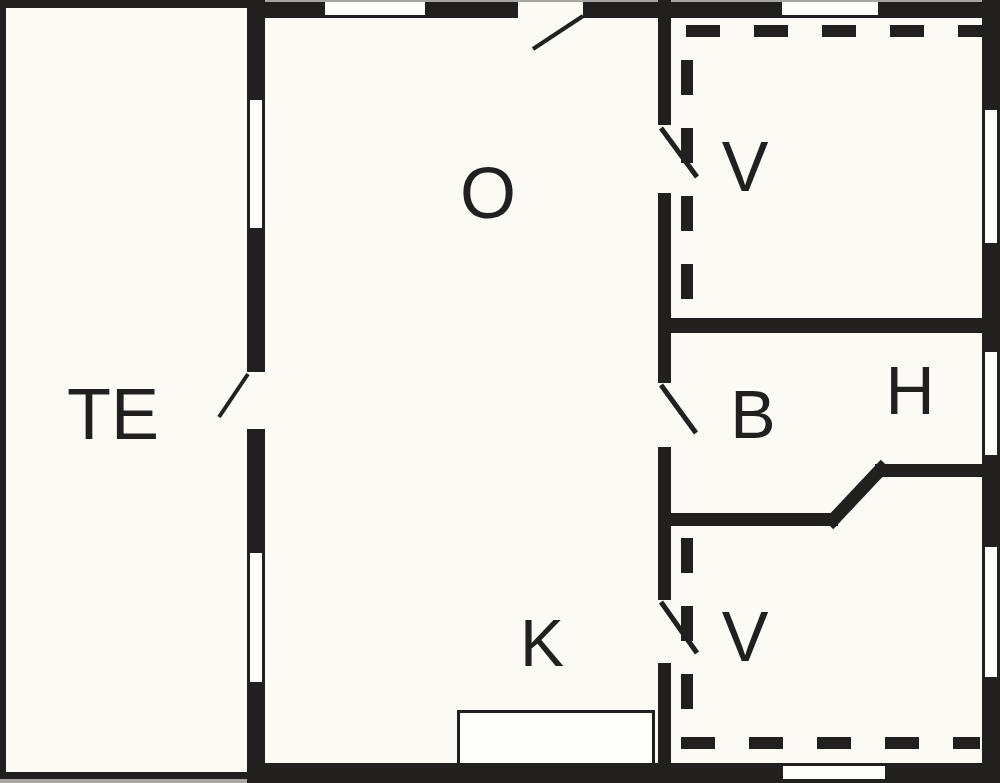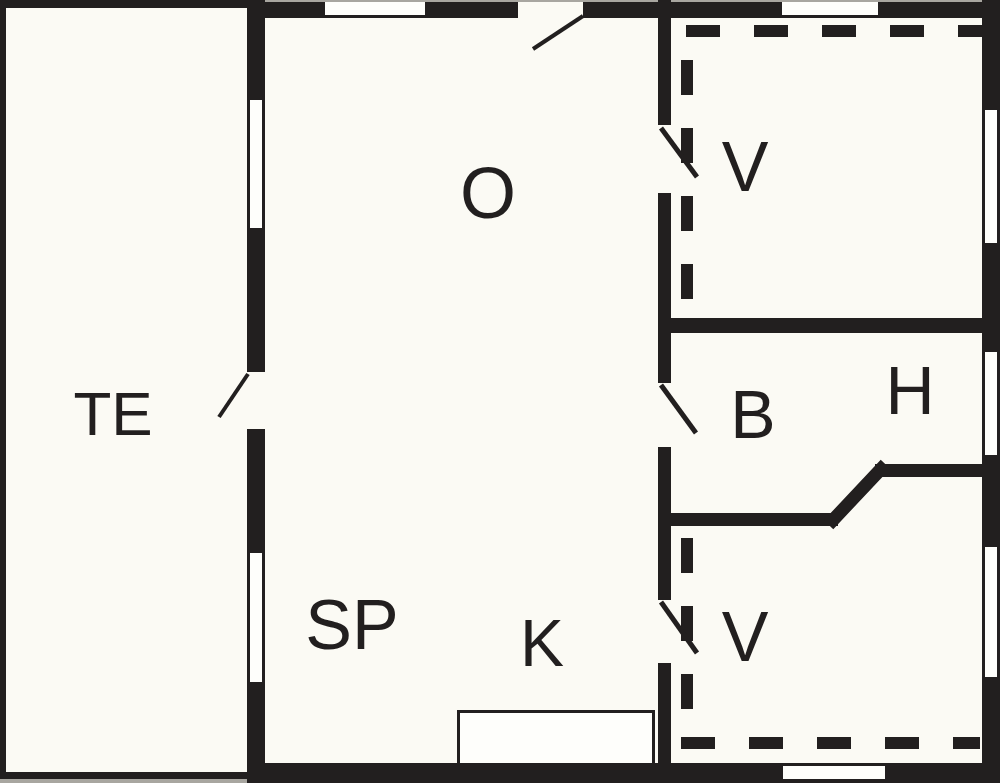--- a/index.html
+++ b/index.html
@@ -81,22 +81,21 @@
 
   <svg class="overlay" width="1000" height="783" viewBox="0 0 1000 783">
     <line x1="833" y1="520" x2="881" y2="469" stroke="var(--ink)" stroke-width="13" stroke-linecap="square"></line>
     <line x1="583" y1="16" x2="533" y2="49" stroke="var(--ink)" stroke-width="4"></line>
     <line x1="248" y1="374" x2="219" y2="417" stroke="var(--ink)" stroke-width="4"></line>
     <line x1="661" y1="128" x2="697" y2="177" stroke="var(--ink)" stroke-width="5"></line>
     <line x1="661" y1="385" x2="696" y2="433" stroke="var(--ink)" stroke-width="5"></line>
     <line x1="661" y1="602" x2="697" y2="653" stroke="var(--ink)" stroke-width="5"></line>
   </svg>
 
-  <div class="room-label" style="left:113px;top:414px;font-size:62px;text-align:center;">TE</div>
+  <div class="room-label" style="left:113px;top:414px;font-size:72px;text-align:center;">TE</div>
   <div class="room-label" style="left:488px;top:193px;font-size:72px;">O</div>
   <div class="room-label" style="left:745px;top:167px;">V</div>
   <div class="room-label" style="left:753px;top:414px;font-size:68px;">B</div>
   <div class="room-label" style="left:910px;top:390px;font-size:68px;">H</div>
-  <div class="room-label" style="left:352px;top:625px;">SP</div>
   <div class="room-label" style="left:542px;top:643px;font-size:66px;">K</div>
   <div class="room-label" style="left:745px;top:637px;">V</div>
 
 </div>
 
 </body></html>

